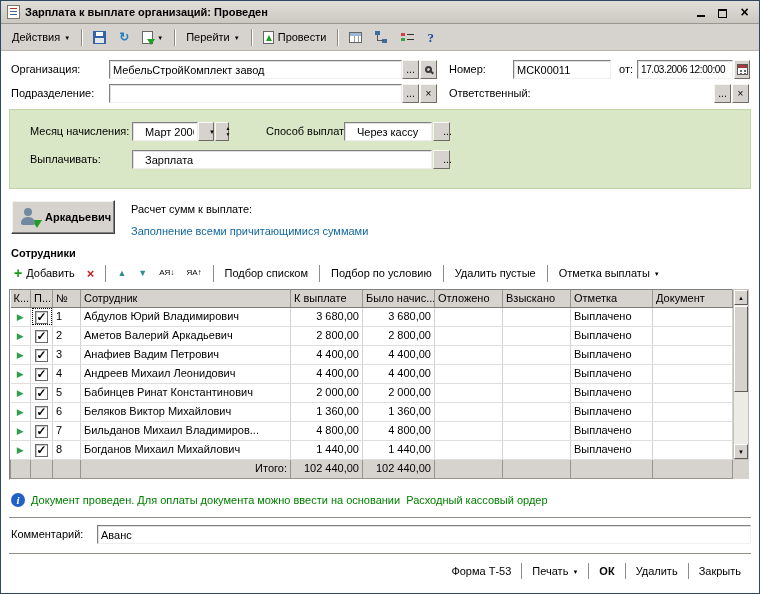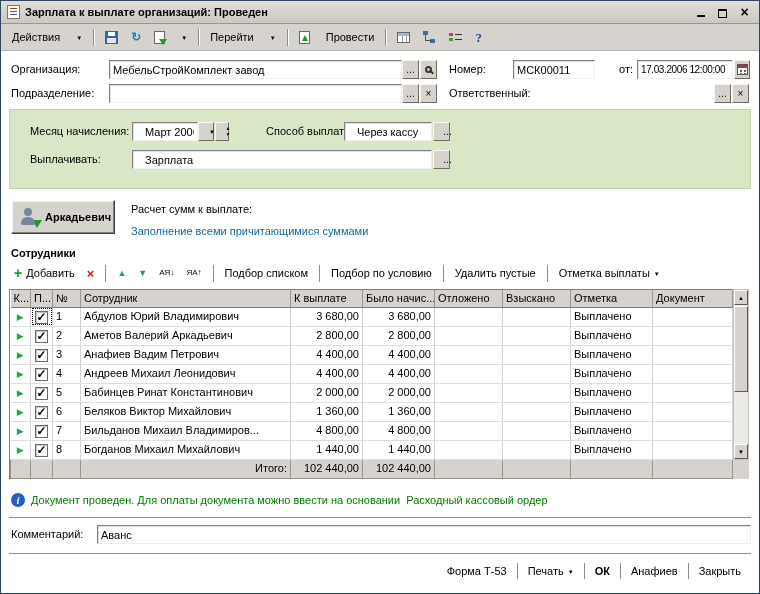--- a/index.html
+++ b/index.html
@@ -14,21 +14,21 @@
   .doc-ico{width:13px;height:14px;background:#fffdf2;border:1px solid #777;position:relative;flex:0 0 13px;}
   .doc-ico:before{content:"";position:absolute;left:2px;top:2px;width:7px;height:1px;background:#b03030;box-shadow:0 3px 0 #4a62a8,0 6px 0 #4a62a8;}
   .title-text{font-weight:bold;flex:1;white-space:nowrap;overflow:hidden;}
   .win-btn{width:17px;height:15px;display:flex;align-items:flex-end;justify-content:center;}
   .min-glyph{width:8px;height:2px;background:#000;margin-bottom:3px;}
   .max-glyph{width:9px;height:9px;border:1px solid #000;border-top-width:2px;margin-bottom:2px;}
   .close-btn{align-items:center;font-size:14px;font-weight:bold;line-height:1;}
 
   
   .toolbar{height:27px;flex:0 0 27px;display:flex;align-items:center;padding:2px 5px;gap:1px;border-bottom:1px solid #b8b5ae;background:#d6d3ce;}
-  .tb{height:21px;display:inline-flex;align-items:center;gap:16px;padding:0 5px;border:1px solid transparent;}
+  .tb{height:21px;display:inline-flex;align-items:center;gap:4px;padding:0 5px;border:1px solid transparent;}
   .caret{font-size:6px;line-height:1;margin-top:2px;}
   .vsep{width:1px;height:17px;background:#8f8c85;box-shadow:1px 0 0 #fff;margin:0 4px;flex:0 0 1px;}
   .floppy{width:13px;height:13px;background:#3563a8;position:relative;display:inline-block;}
   .floppy:before{content:"";position:absolute;top:1px;left:3px;width:7px;height:4px;background:#fff;}
   .floppy:after{content:"";position:absolute;bottom:1px;left:2px;width:9px;height:5px;background:#e6e6e6;}
   .g-reread{color:#1f7fbf;font-weight:bold;font-size:12px;line-height:1;}
   .docpage{width:11px;height:13px;background:#fff;border:1px solid #666;position:relative;display:inline-block;}
   .docpage .dn-arrow{position:absolute;right:-3px;bottom:-2px;width:0;height:0;border-left:4px solid transparent;border-right:4px solid transparent;border-top:6px solid #1f9e1f;}
   .docpage .up-arrow{position:absolute;left:2px;top:3px;width:0;height:0;border-left:3px solid transparent;border-right:3px solid transparent;border-bottom:6px solid #1f9e1f;}
   .tbl-ico{width:13px;height:11px;background:#fff;border:1px solid #666;position:relative;display:inline-block;}
@@ -170,21 +170,21 @@
 
   <div class="body">
 
     <span class="lbl" style="left:10px;top:12px">Организация:</span>
     <input class="field" style="left: 108px; top: 9px; width: 293px;" value="МебельСтройКомплект завод">
     <button class="mini" style="left:401px;top:9px">...</button>
     <button class="mini" style="left:419px;top:9px">
         <span class="lens"></span>
       </button>
     <span class="lbl" style="left:448px;top:12px">Номер:</span>
-    <input class="field" style="left: 512px; top: 9px; width: 82px;" value="МСК00011">
+    <input class="field" style="left: 512px; top: 9px; width: 98px;" value="МСК00011">
     <span class="lbl" style="left:618px;top:12px">от:</span>
     <input class="field" style="left: 636px; top: 9px; width: 96px; font-size: 10px; letter-spacing: -0.4px;" value="17.03.2006 12:00:00">
     <button class="mini" style="left:733px;top:9px;width:16px">
         <span class="cal"></span>
       </button>
 
     <span class="lbl" style="left:10px;top:36px">Подразделение:</span>
     <input class="field" style="left: 108px; top: 33px; width: 293px;" value="">
     <button class="mini" style="left:401px;top:33px">...</button>
     <button class="mini" style="left:419px;top:33px">×</button>
@@ -421,19 +421,19 @@
     <div class="footer">
       <button class="fbtn">Форма Т-53</button>
       <span class="fsep"></span>
       <button class="fbtn">
           <span>Печать</span>
           <span class="caret">▼</span>
         </button>
       <span class="fsep"></span>
       <button class="fbtn ok">ОК</button>
       <span class="fsep"></span>
-      <button class="fbtn">Анафиев</button>
+      <button class="fbtn">Удалить</button>
       <span class="fsep"></span>
       <button class="fbtn">Закрыть</button>
     </div>
 
   </div>
 </div>
 
 </body></html>

